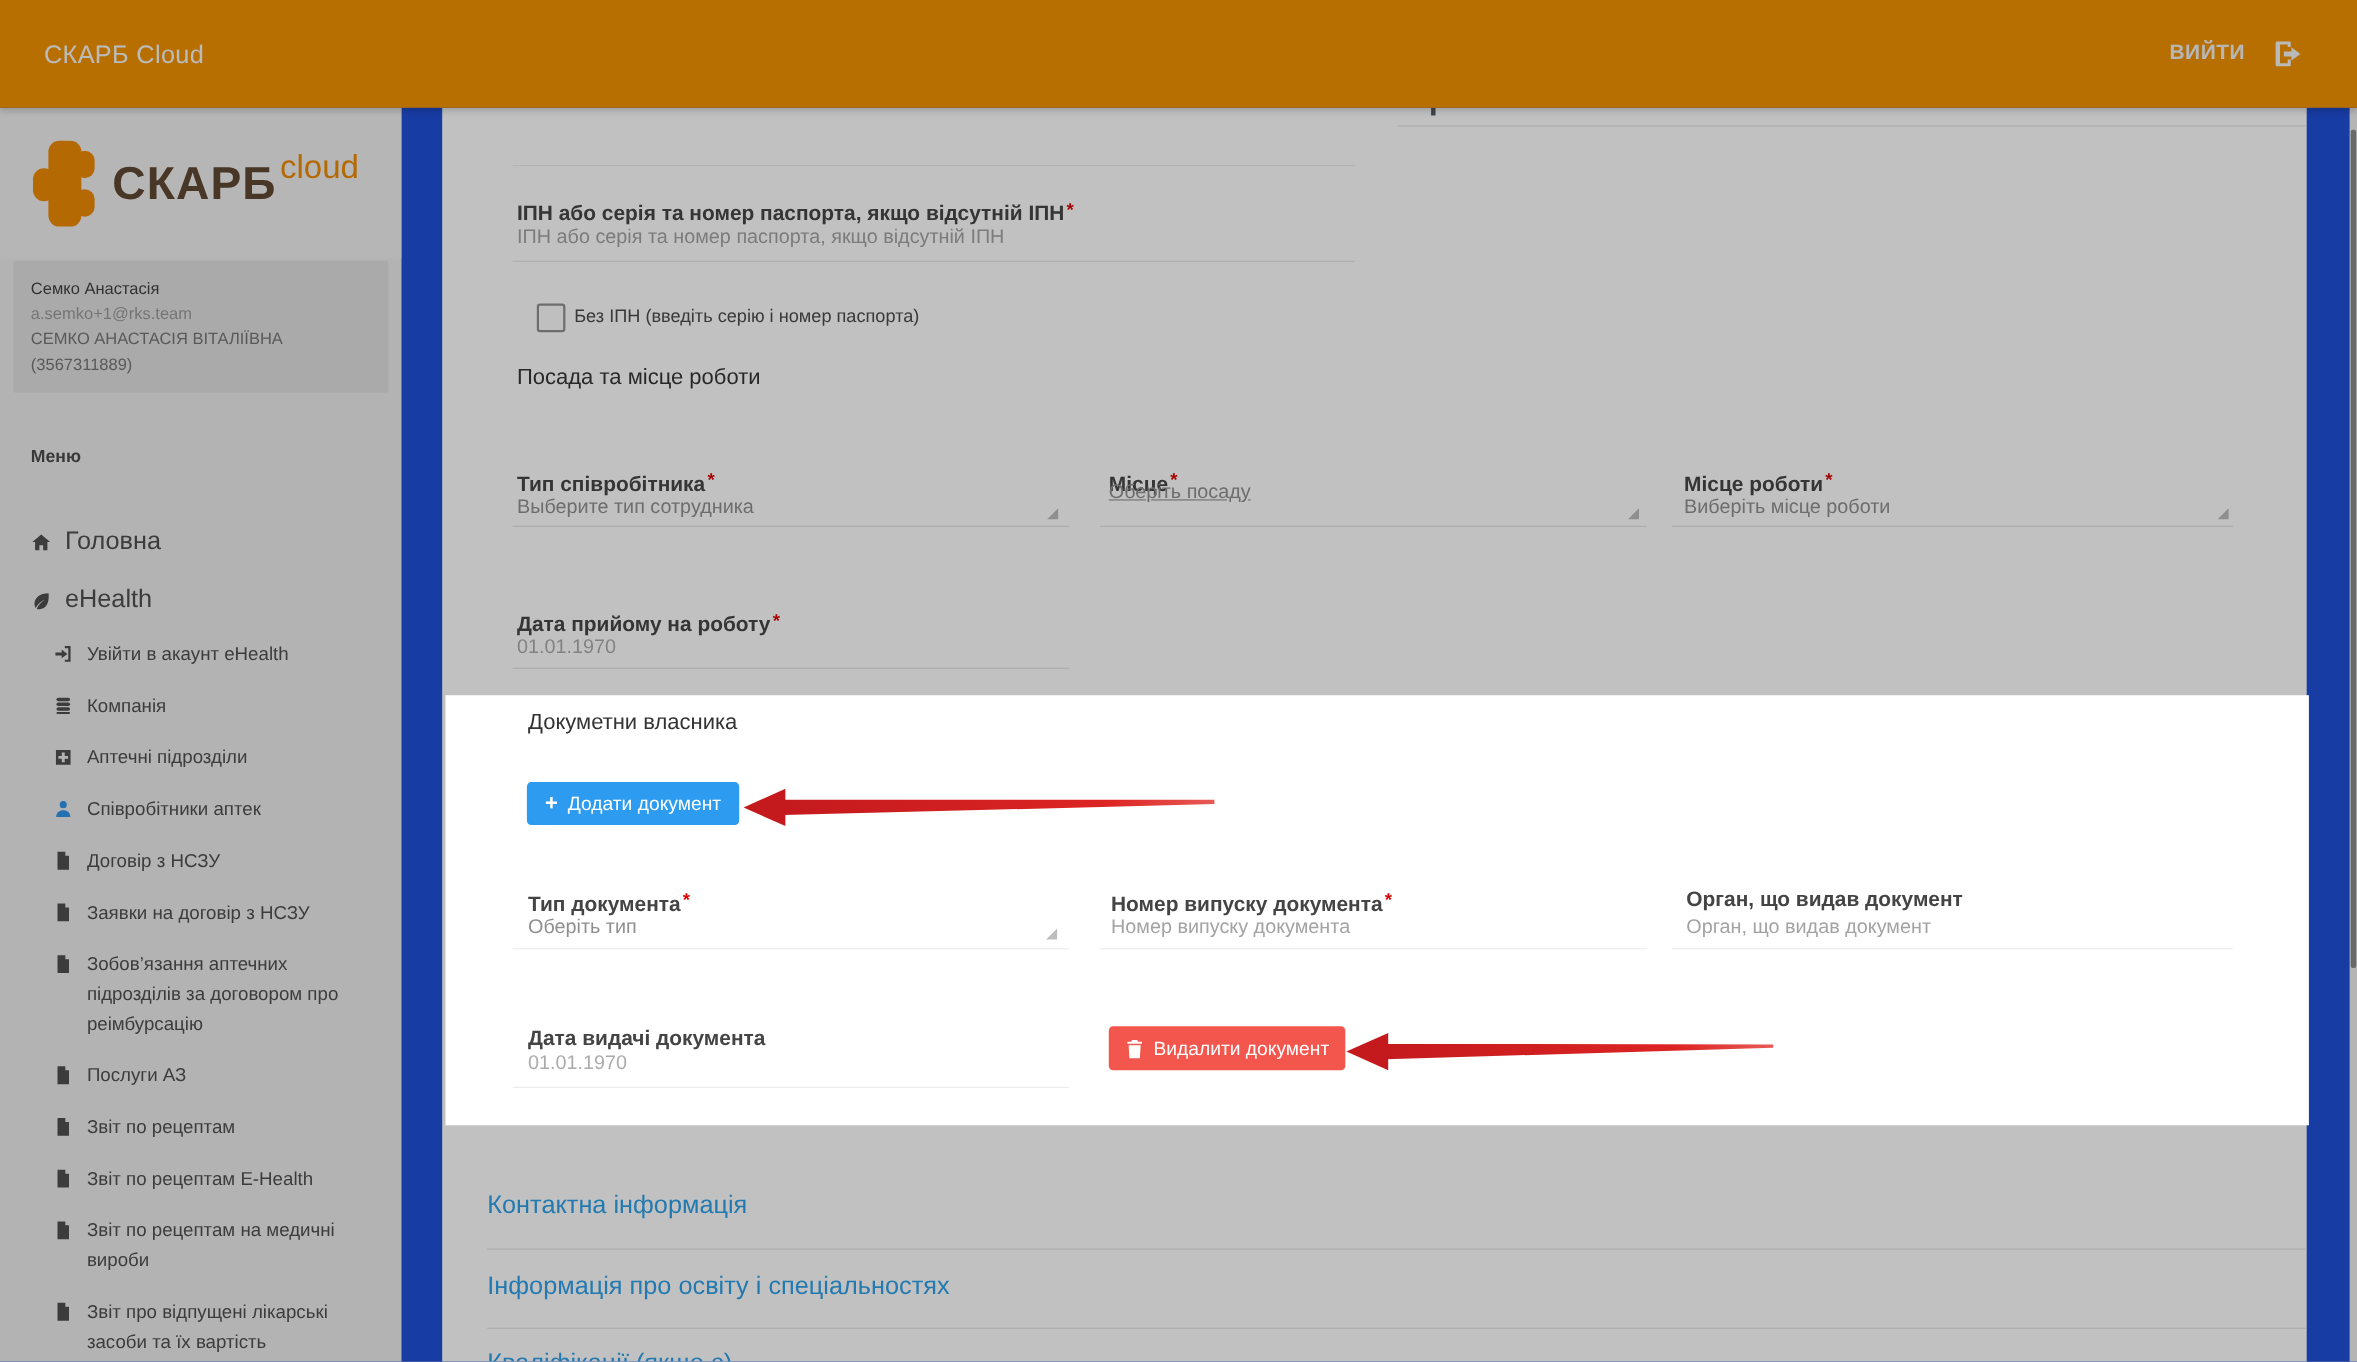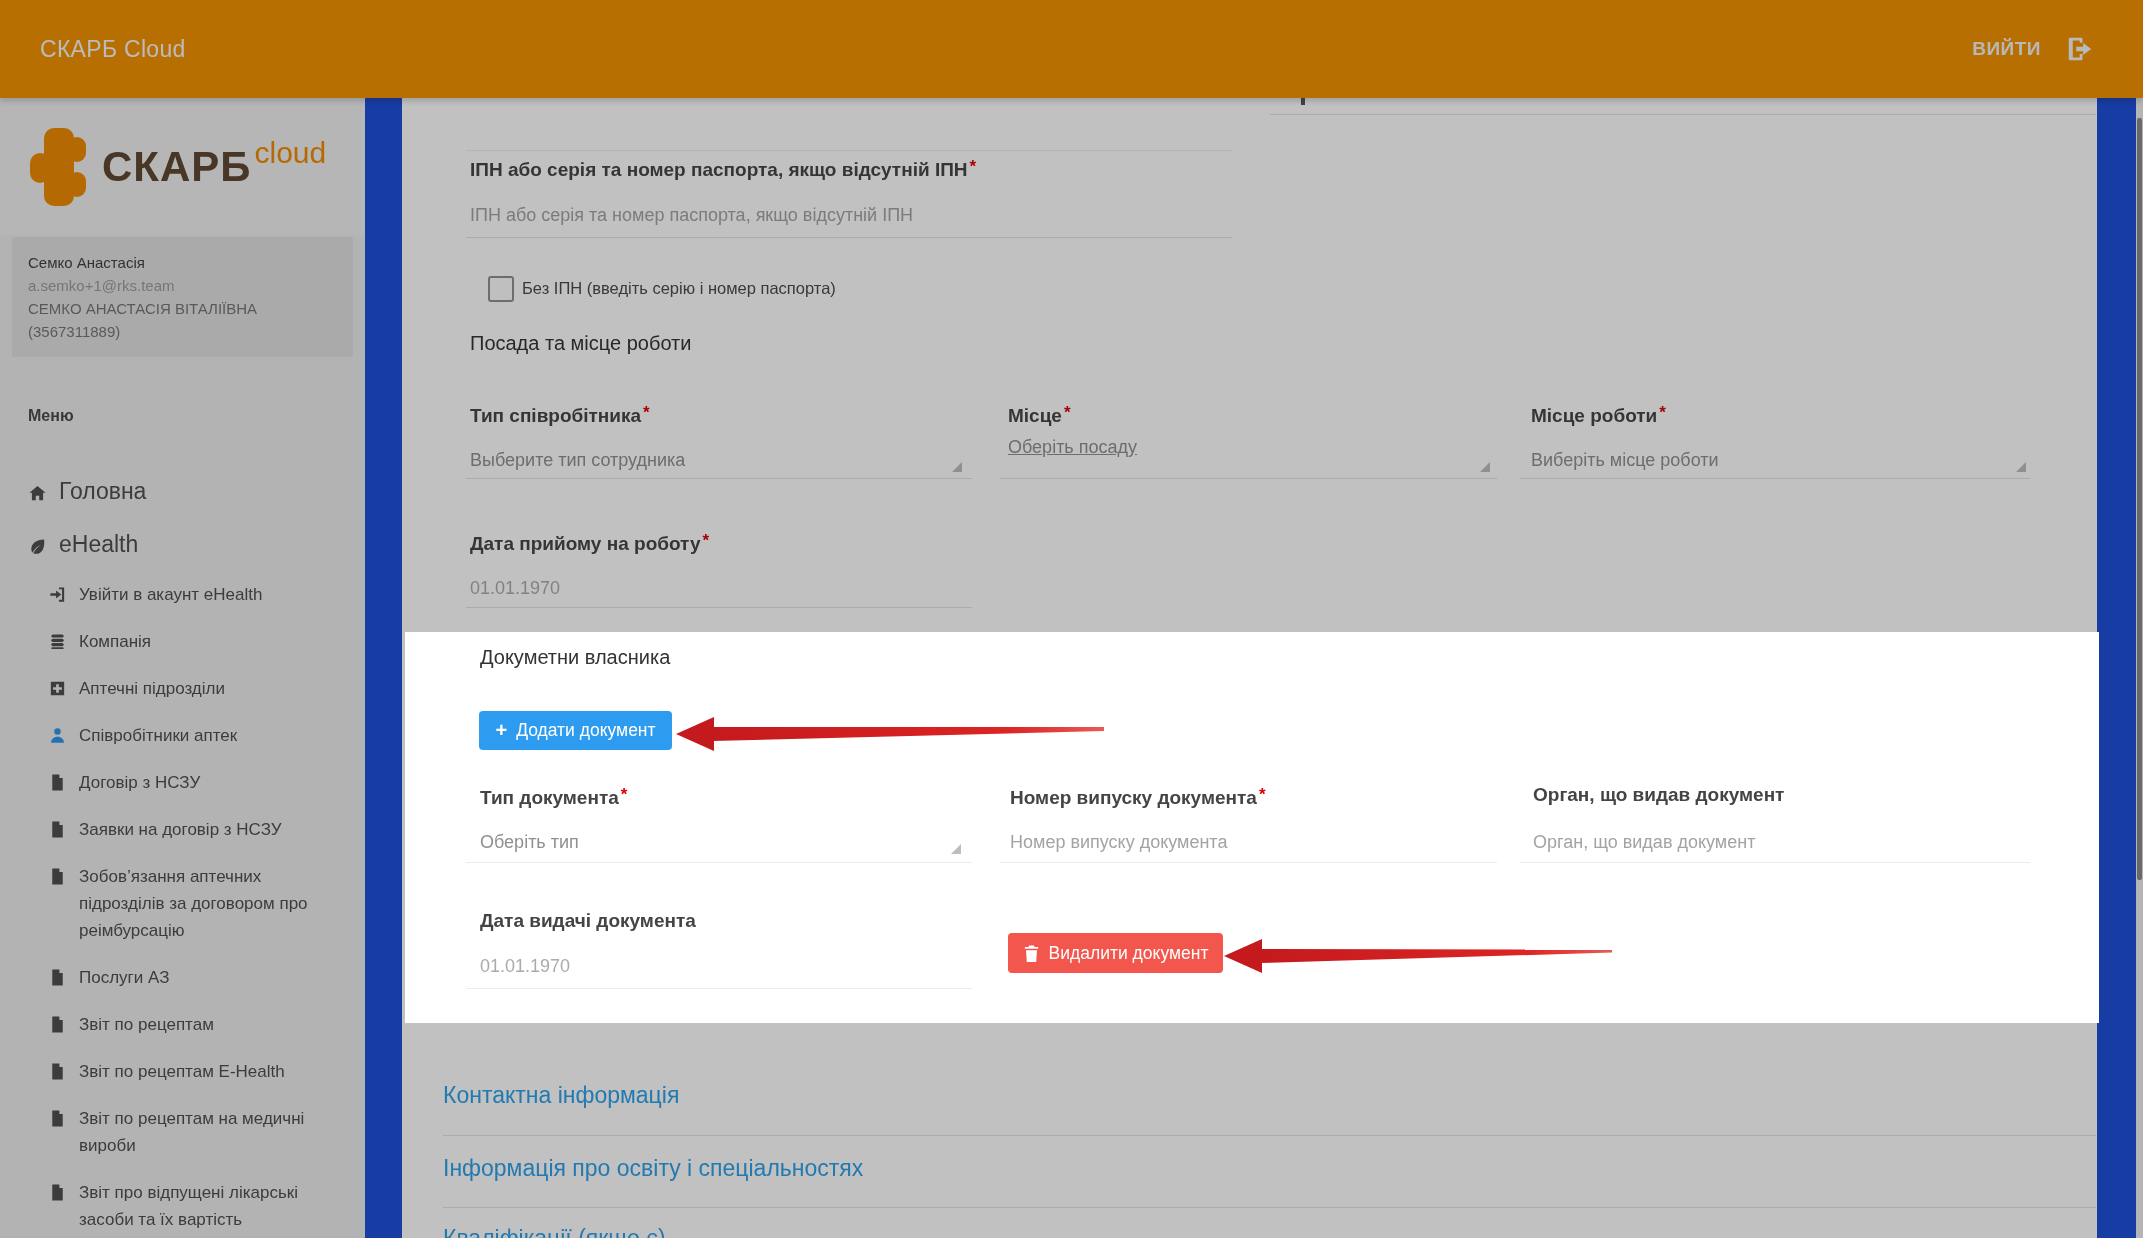--- a/index.html
+++ b/index.html
@@ -32,21 +32,21 @@
   .menu-label{margin:50px 0 0 28px;font-size:16px;font-weight:700;color:#4A4A4A;height:26px;}
   ul.menu{list-style:none;margin:32px 0 0 0;padding:0;}
   ul.menu li{display:flex;align-items:flex-start;gap:12px;color:#4E4E4E;cursor:pointer;}
   li.mi{padding:13px 18px 13px 28px;font-size:23px;line-height:27px;}
   li.smi{padding:10px 20px 10px 48px;font-size:17px;line-height:27px;}
   ul.menu .ic{flex:0 0 auto;width:19px;height:19px;margin-top:4px;color:#4E4E4E;}
   li.active, li.active .ic{color:#2E95EA;}
   
   .card{position:absolute;left:402px;top:98px;width:1695px;height:1140px;background:#FFFFFF;overflow:hidden;}
   .u{position:absolute;height:1px;background:#E3E3E3;}
-  .flabel{position:absolute;font-size:19px;font-weight:700;color:#454545;line-height:26px;white-space:nowrap;}
+  .flabel{position:absolute;font-size:19px;font-weight:700;color:#454545;line-height:26px;white-space:nowrap;margin-top:24px;}
   .req{color:#DD0000;font-weight:700;vertical-align:4px;font-size:17px;margin-left:2px;}
   .pholder{position:absolute;font-size:18px;color:#A3A3A3;white-space:nowrap;}
   .selval{position:absolute;font-size:18px;color:#8F8F8F;white-space:nowrap;}
   .dateval{position:absolute;font-size:18px;color:#ABABAB;white-space:nowrap;}
   .stitle{position:absolute;font-size:20px;color:#333;white-space:nowrap;}
   .tri{position:absolute;width:0;height:0;border-left:10px solid transparent;border-bottom:10px solid #BDBDBD;}
   .cbx{position:absolute;width:22px;height:22px;border:2px solid #8F8F8F;border-radius:3px;background:#FDFDFD;cursor:pointer;}
   .cbx-label{position:absolute;font-size:16.5px;color:#4A4A4A;white-space:nowrap;}
   .acc-link{position:absolute;font-size:23px;color:#2BA0E8;white-space:nowrap;cursor:pointer;}
   .tinymark{position:absolute;background:#4F5A63;}

